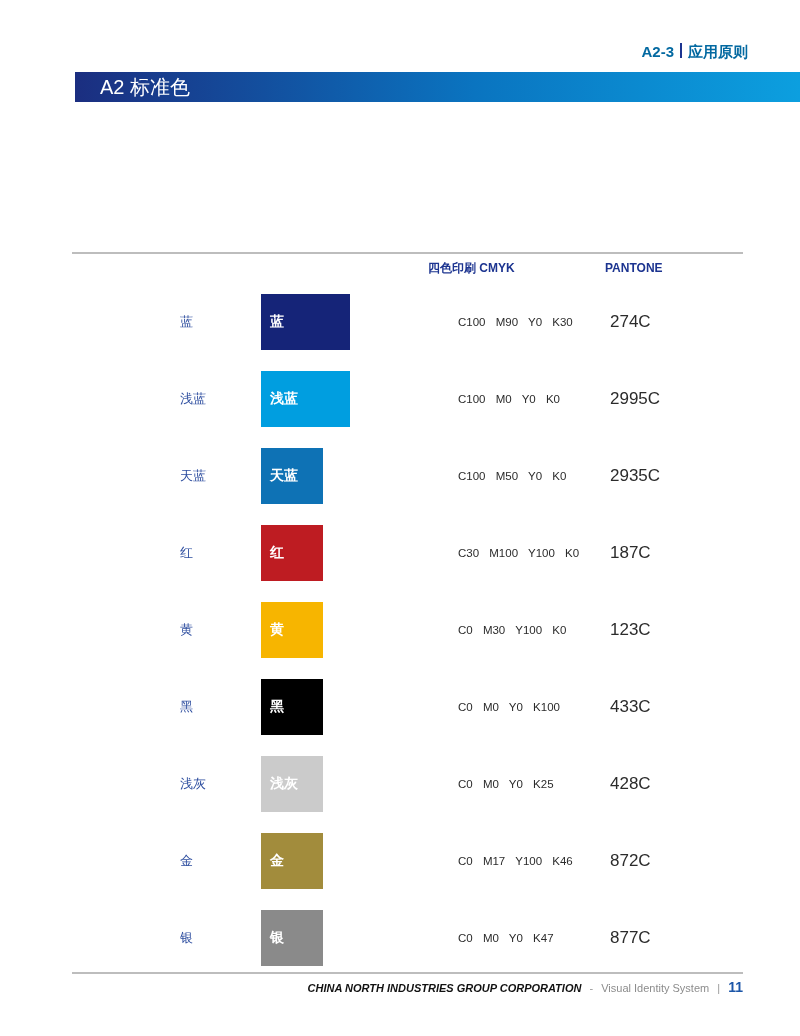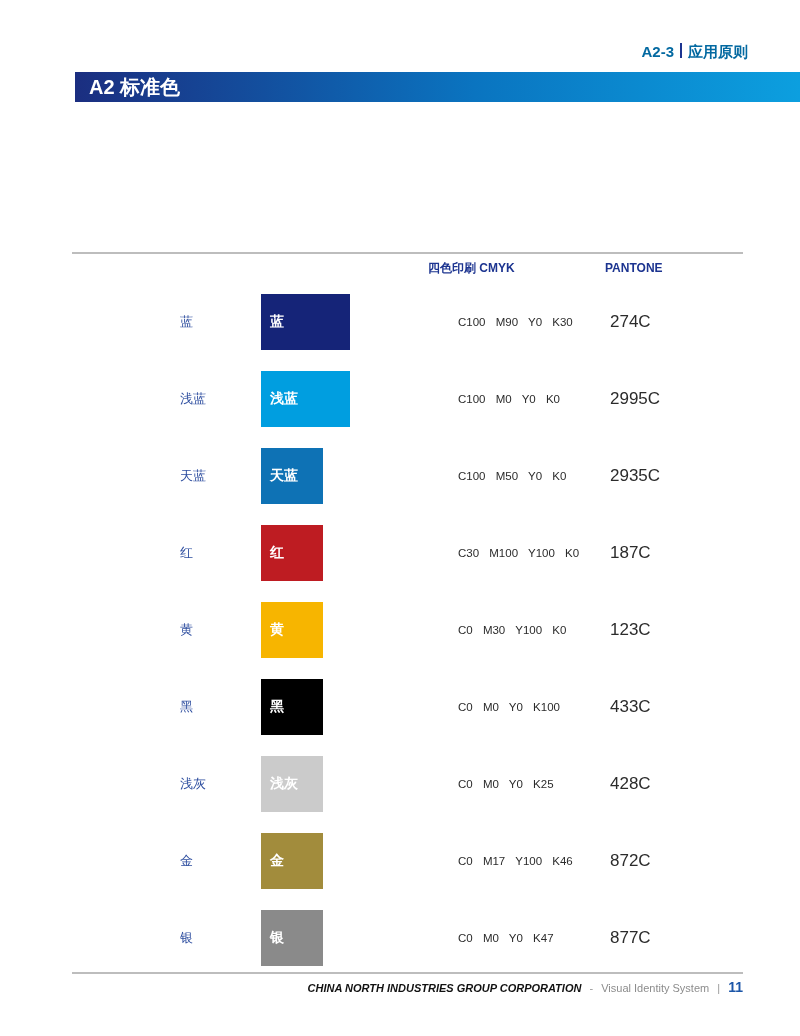--- a/index.html
+++ b/index.html
@@ -11,22 +11,22 @@
   .corner-label {
     position:absolute; top:43px; right:52px;
     display:flex; align-items:flex-start; gap:6px;
     color:#0369a1; font-weight:bold; font-size:15px;
   }
   .corner-divider { width:2px; height:15px; background:#1C3490; }
   
   .title-bar {
     position:absolute; top:72px; left:75px; right:0; height:30px;
     background:linear-gradient(90deg,#1B2E80 0%,#0A74C0 55%,#0C9FDF 100%);
-    color:#ffffff; font-size:20px; font-weight:bold; line-height:30px;
-    padding-left:14px; box-sizing:border-box;
+    color:#ffffff; font-size:20px; font-weight:normal; line-height:30px;
+    padding-left:25px; box-sizing:border-box;
   }
   
   .intro {
     position:absolute; top:132px; left:79px;
     font-size:12px; line-height:18px; color:#3C3C3C;
   }
   .intro-label { color:#1C3490; font-weight:bold; }
   
   .color-table { position:absolute; left:72px; top:252px; width:671px; }
   .table-topline { height:2px; background:#BDBDBD; }

